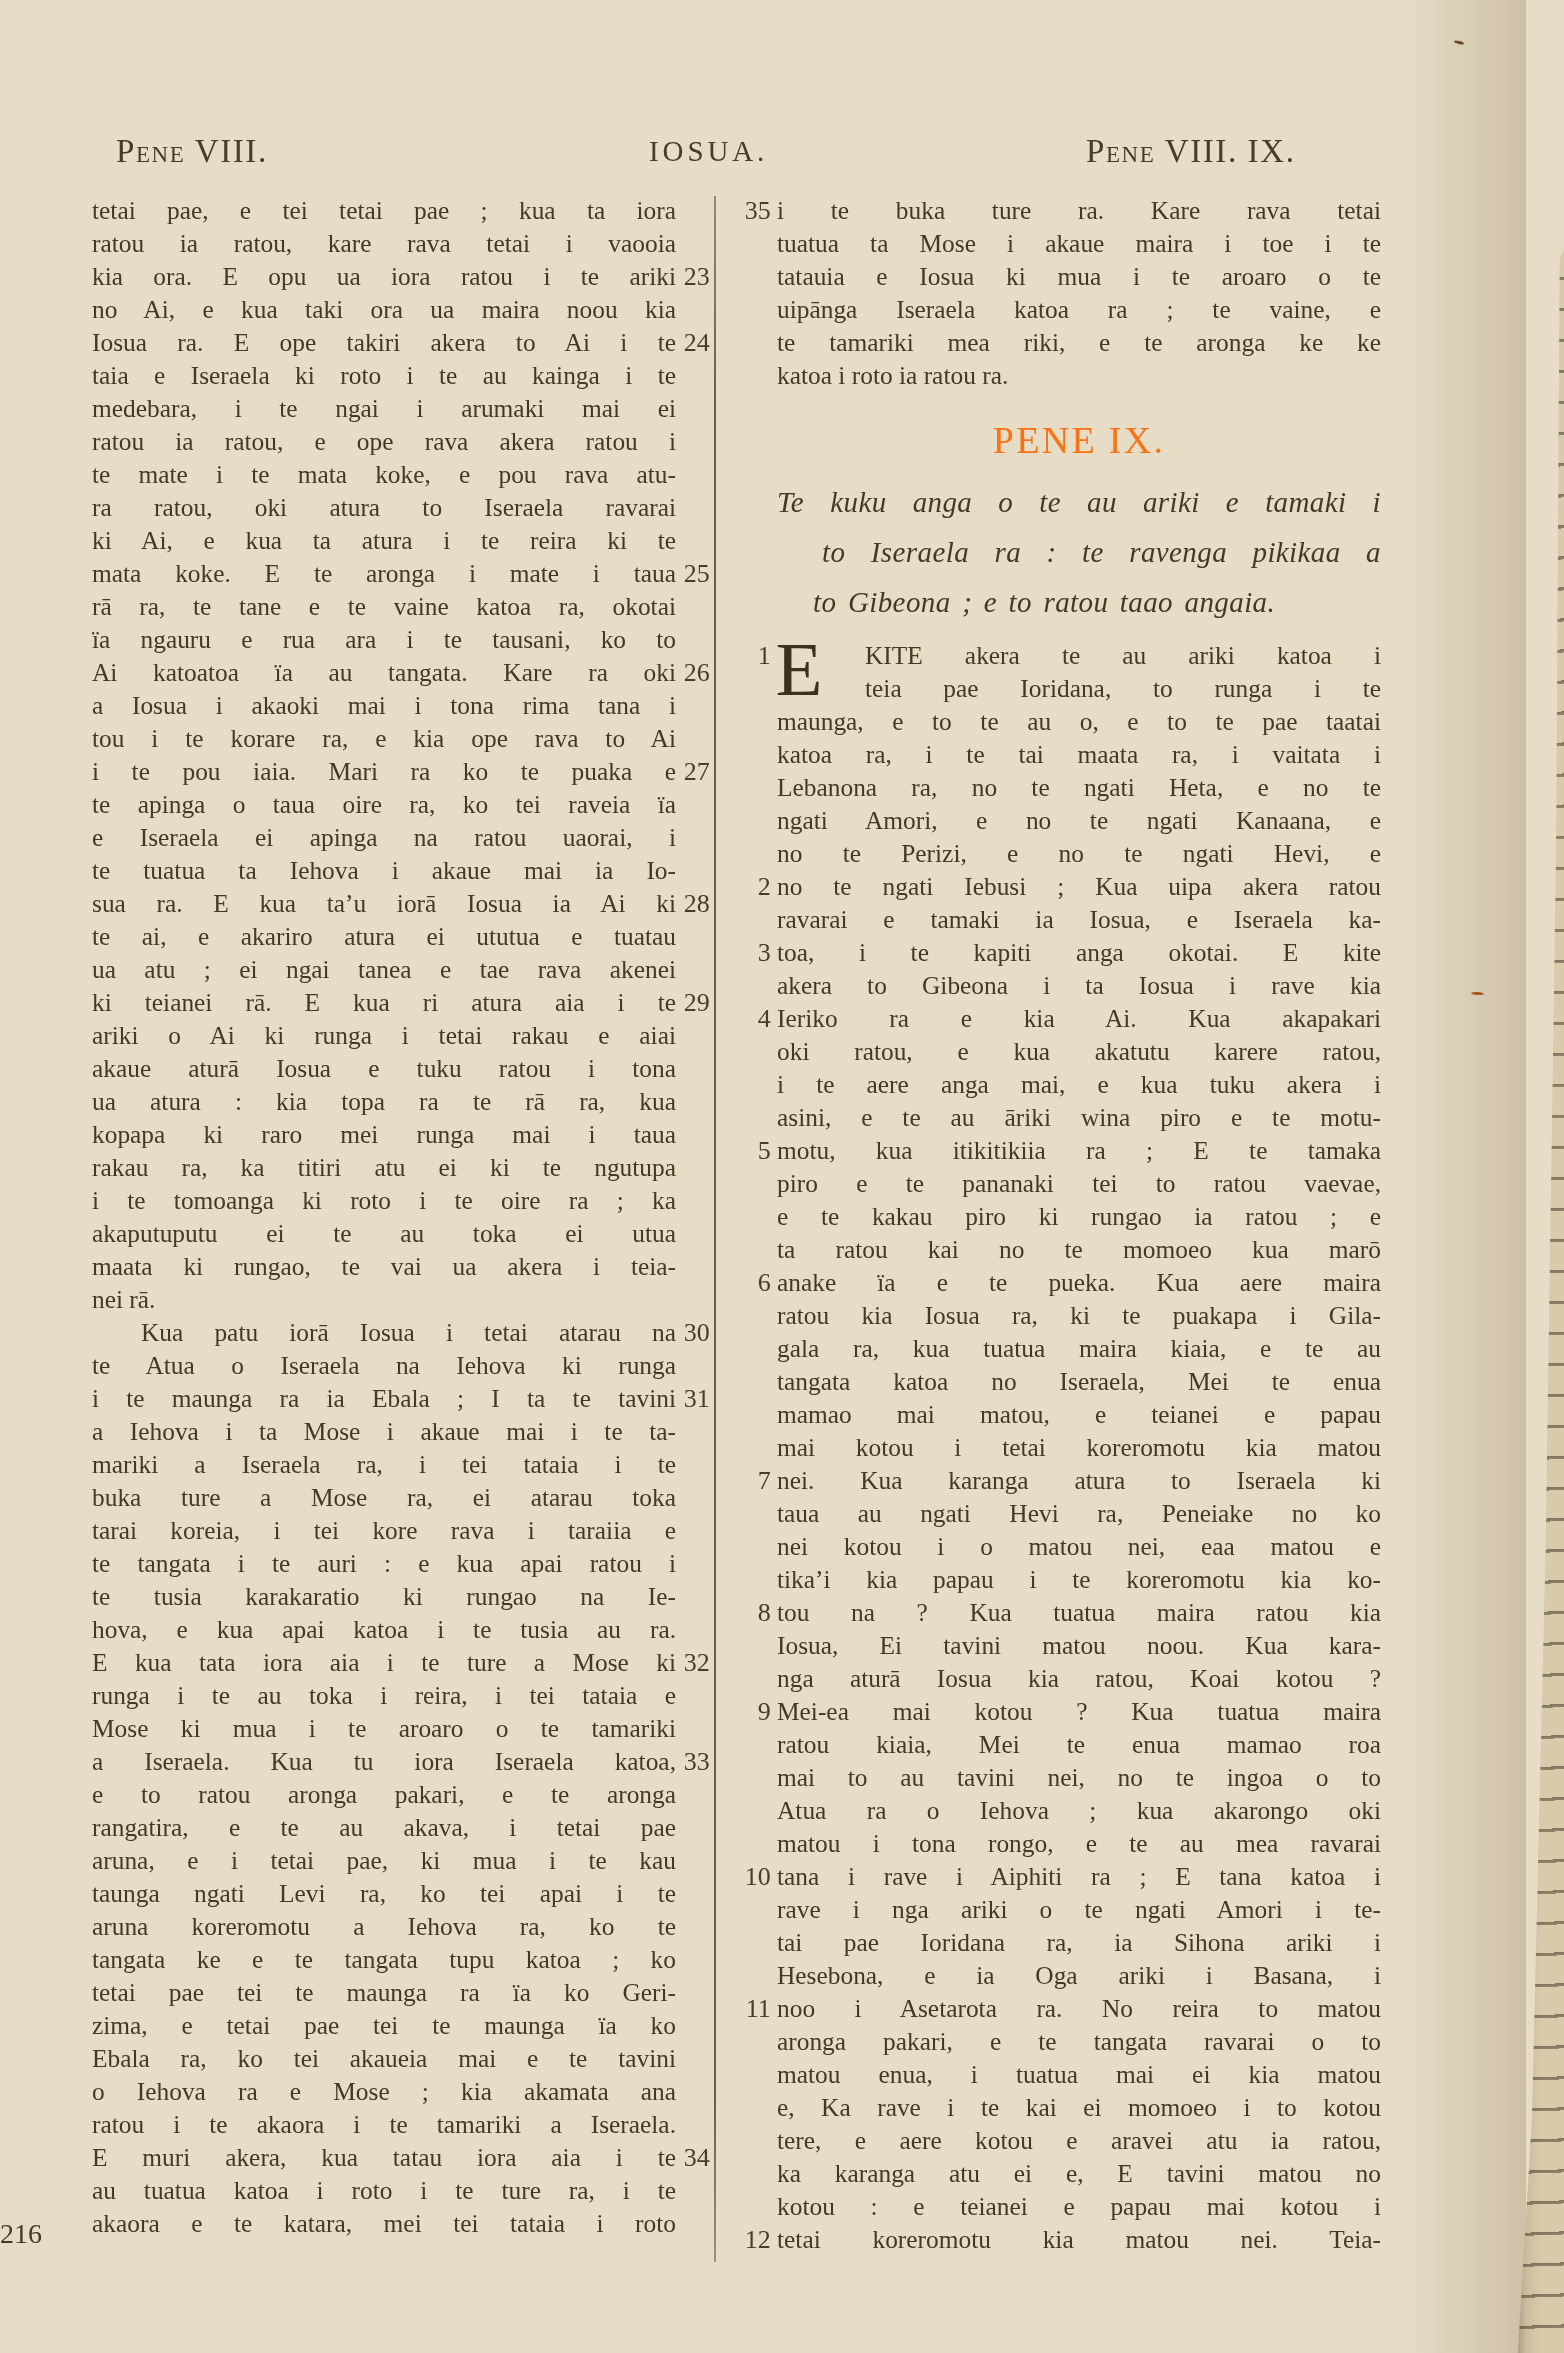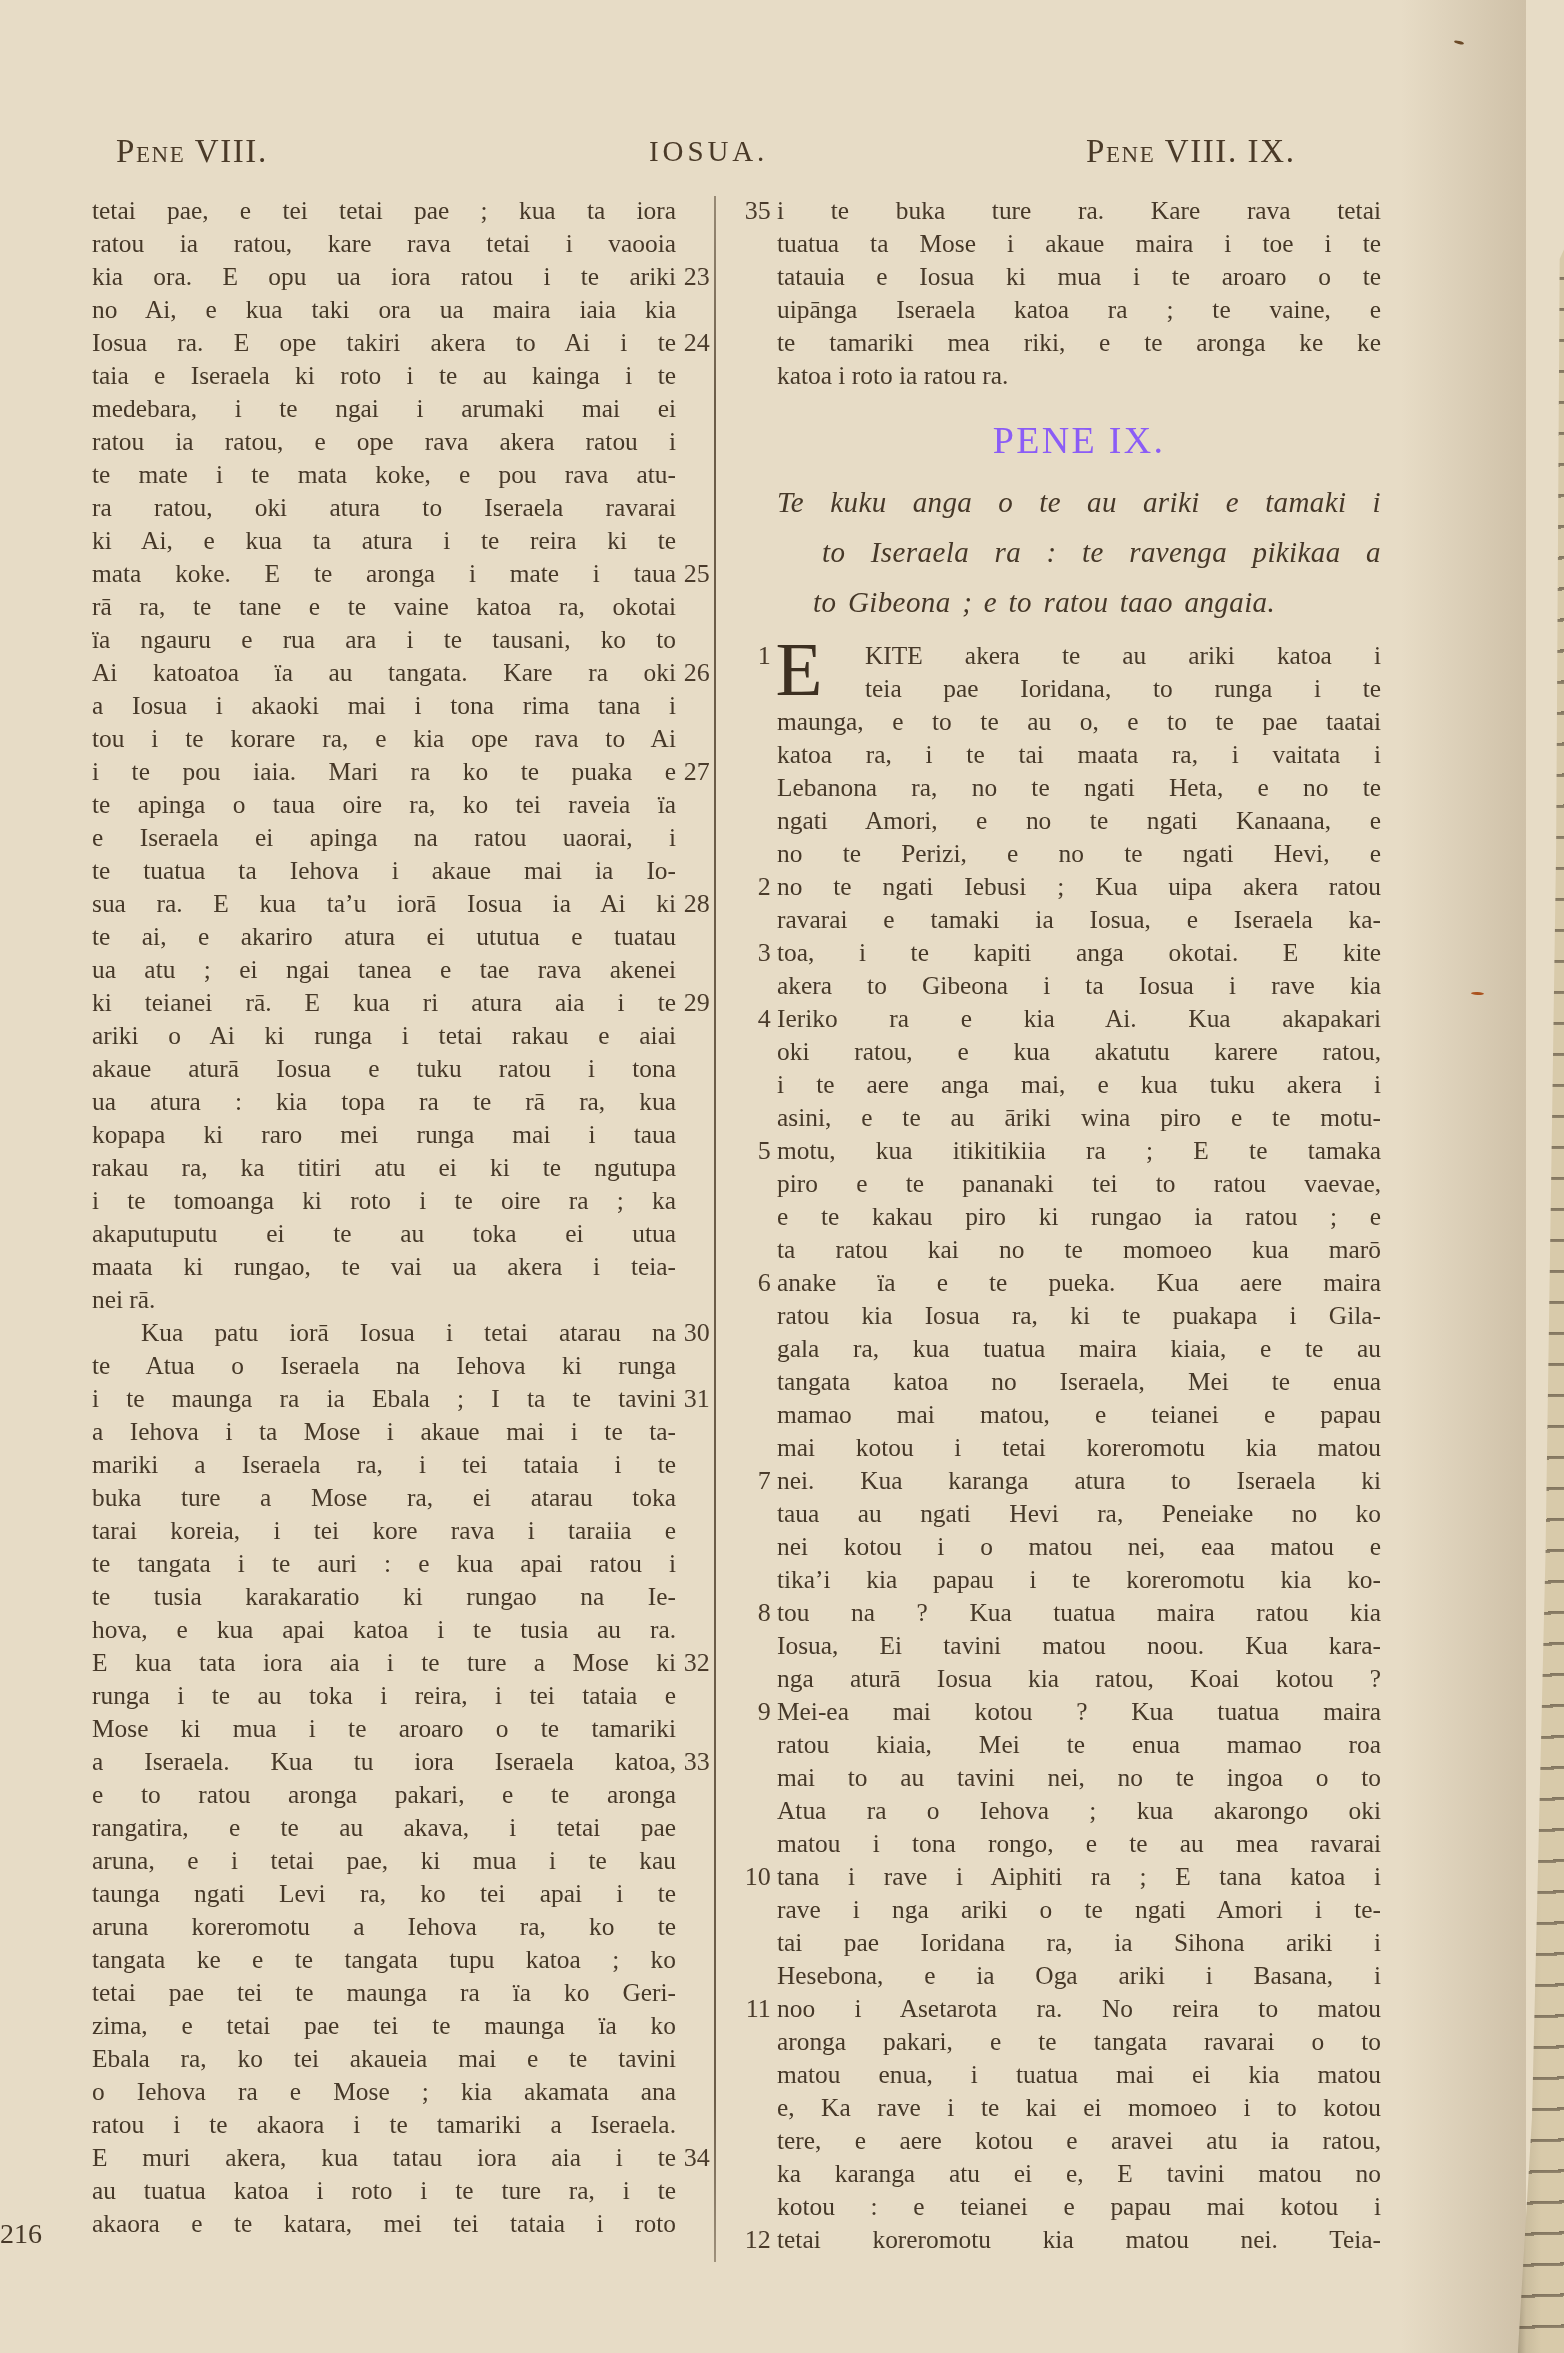--- a/index.html
+++ b/index.html
@@ -42,21 +42,21 @@
   .row{position:relative;line-height:33px;text-align:justify;text-align-last:justify;
        white-space:normal;}
   .row.end{text-align-last:left;}
   .row.ind{padding-left:49px;}
   .vnum{position:absolute;top:0;font-size:26px;line-height:33px;color:#4a3b2b;
         text-align-last:left;white-space:nowrap;}
   .col-left .vnum{left:calc(100% + 7.8px);}
   .col-right .vnum{right:calc(100% + 6.3px);}
   
   .row.heading{margin-top:27px;margin-bottom:15.6px;font-size:38px;line-height:42px;
-       letter-spacing:2.3px;text-align:center;text-align-last:center;color:#8b5cf6;}
+       letter-spacing:2.3px;text-align:center;text-align-last:center;color:#f97316;}
   .row.sub{font-style:italic;font-size:29px;line-height:50px;letter-spacing:0.4px;
        word-spacing:3.9px;}
   .row.sub.sub0{margin-top:14px;}
   .row.sub.sub1{padding-left:45px;}
   .row.sub.sub2{padding-left:36px;text-align-last:left;margin-bottom:12.5px;}
   
   .row.cap, .row.capline{padding-left:88px;}
   .dropcap{position:absolute;left:-1.6px;top:-3.1px;font-size:77px;line-height:67px;
        color:#3d3021;}
   
@@ -78,21 +78,21 @@
   <div class="speck s2"></div>
 
   <div class="rh rh-left smallcaps">Pene VIII.</div>
   <div class="rh rh-center">IOSUA.</div>
   <div class="rh rh-right smallcaps">Pene VIII. IX.</div>
 
   <div class="col col-left" id="col-left">
       <div class="row">tetai pae, e tei tetai pae ; kua ta iora</div>
       <div class="row">ratou ia ratou, kare rava tetai i vaooia</div>
       <div class="row">kia ora.  E opu ua iora ratou i te ariki<span class="vnum">23</span></div>
-      <div class="row">no Ai, e kua taki ora ua maira iaia kia</div>
+      <div class="row">no Ai, e kua taki ora ua maira noou kia</div>
       <div class="row">Iosua ra.  E ope takiri akera to Ai i te<span class="vnum">24</span></div>
       <div class="row">taia e Iseraela ki roto i te au kainga i te</div>
       <div class="row">medebara, i te ngai i arumaki mai ei</div>
       <div class="row">ratou ia ratou, e ope rava akera ratou i</div>
       <div class="row">te mate i te mata koke, e pou rava atu-</div>
       <div class="row">ra ratou, oki atura to Iseraela ravarai</div>
       <div class="row">ki Ai, e kua ta atura i te reira ki te</div>
       <div class="row">mata koke.  E te aronga i mate i taua<span class="vnum">25</span></div>
       <div class="row">rā ra, te tane e te vaine katoa ra, okotai</div>
       <div class="row">ïa ngauru e rua ara i te tausani, ko to</div>

